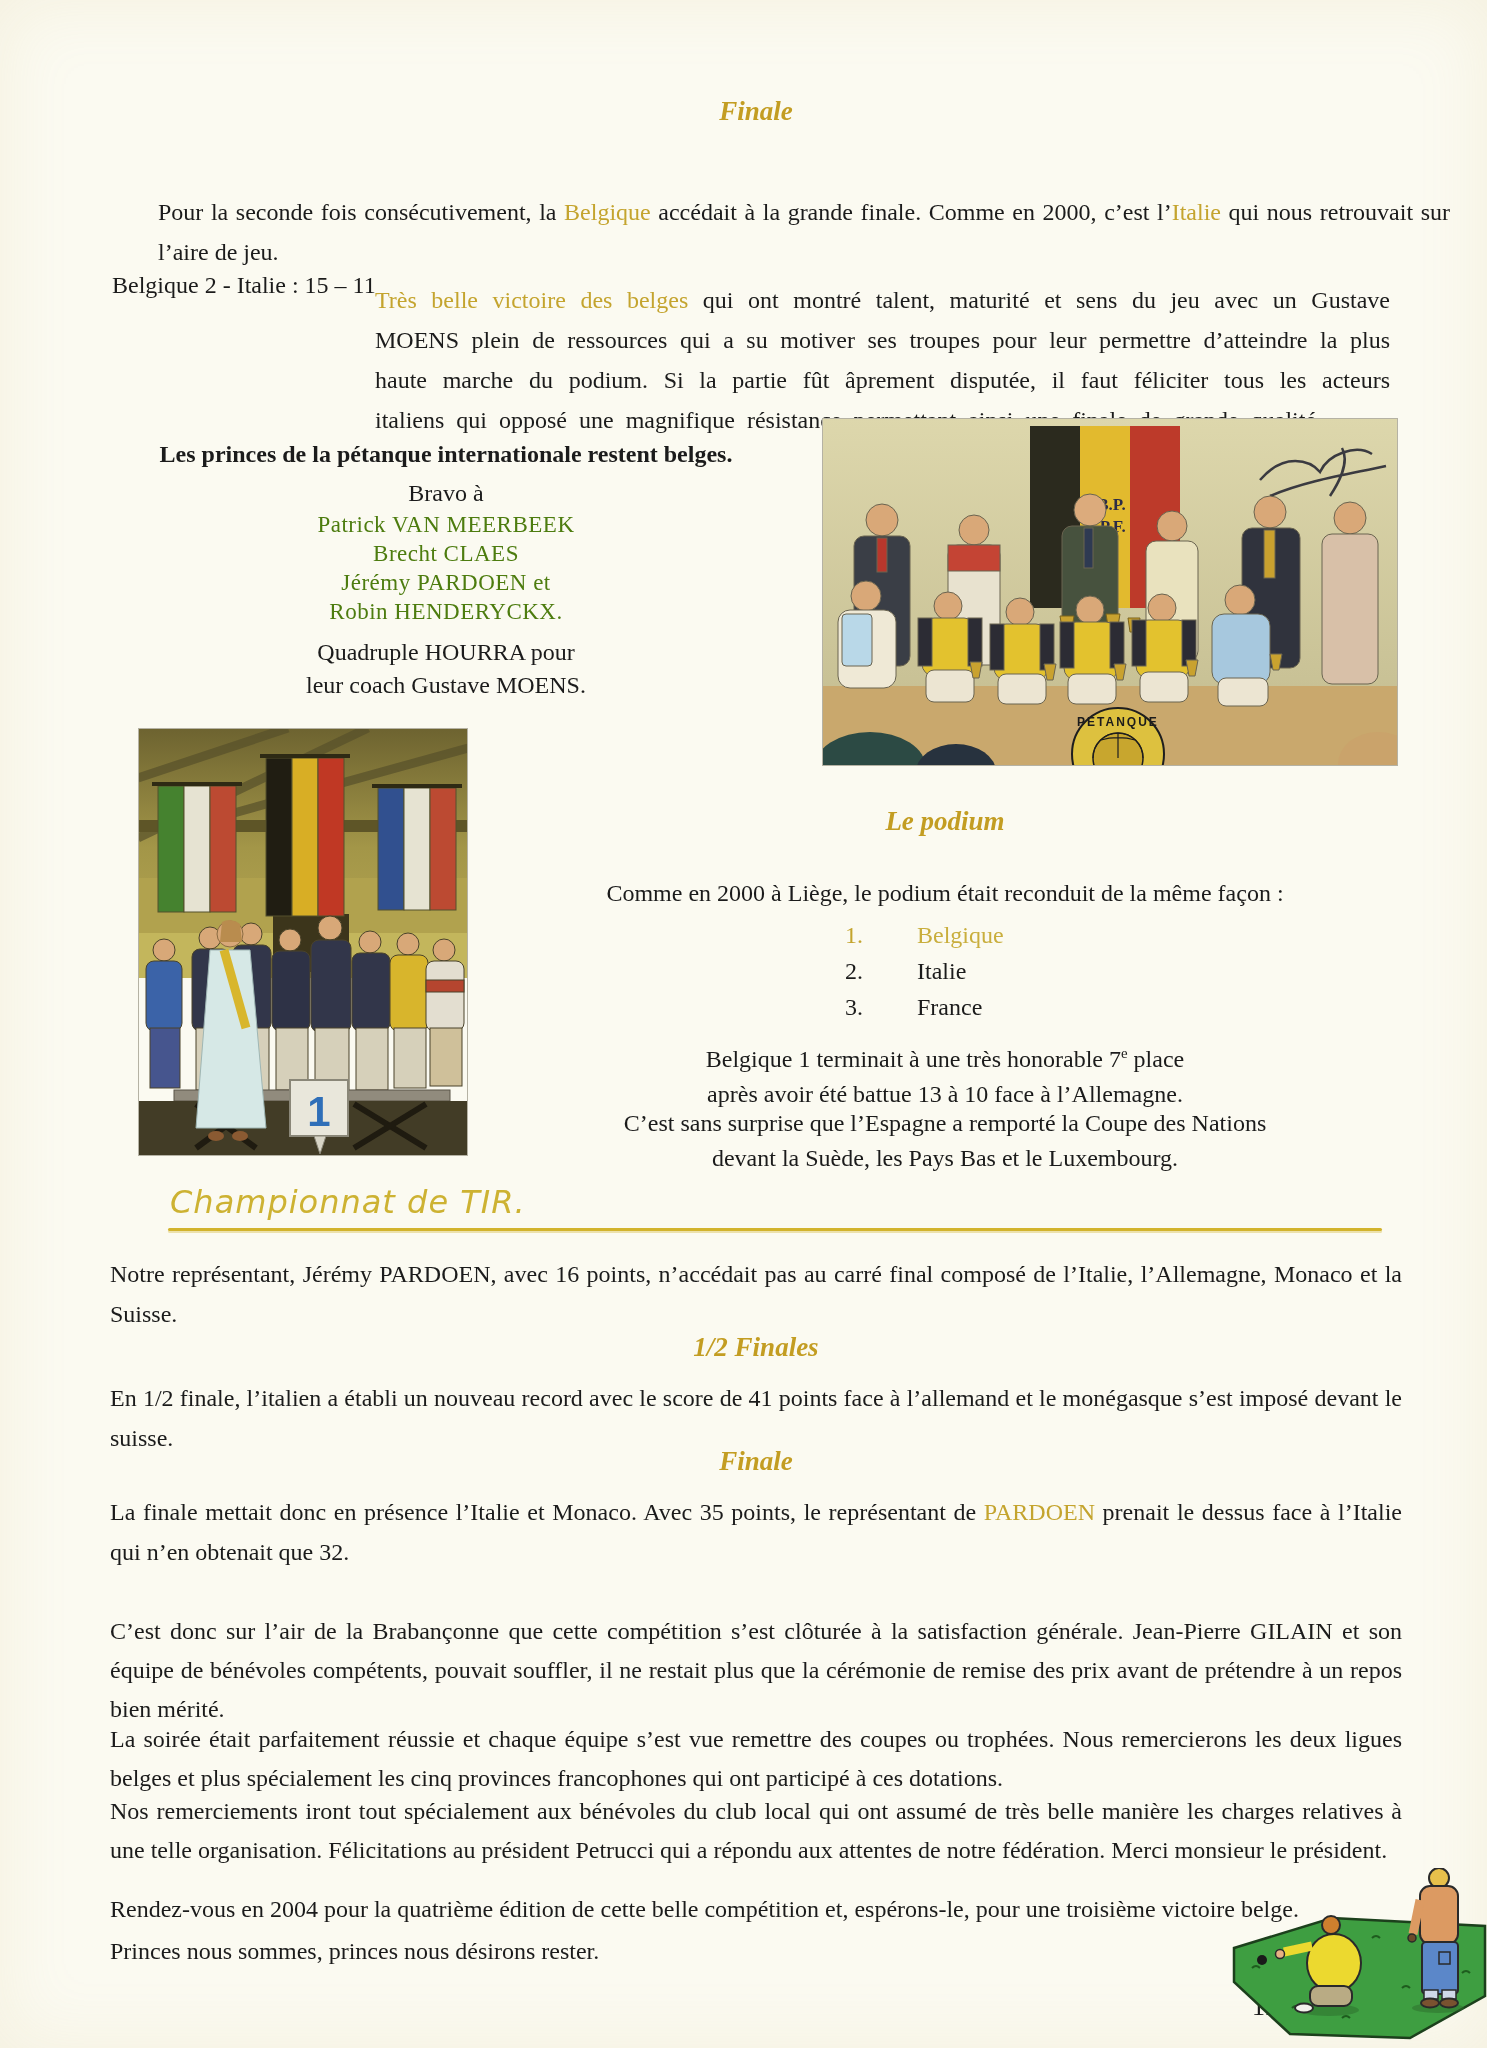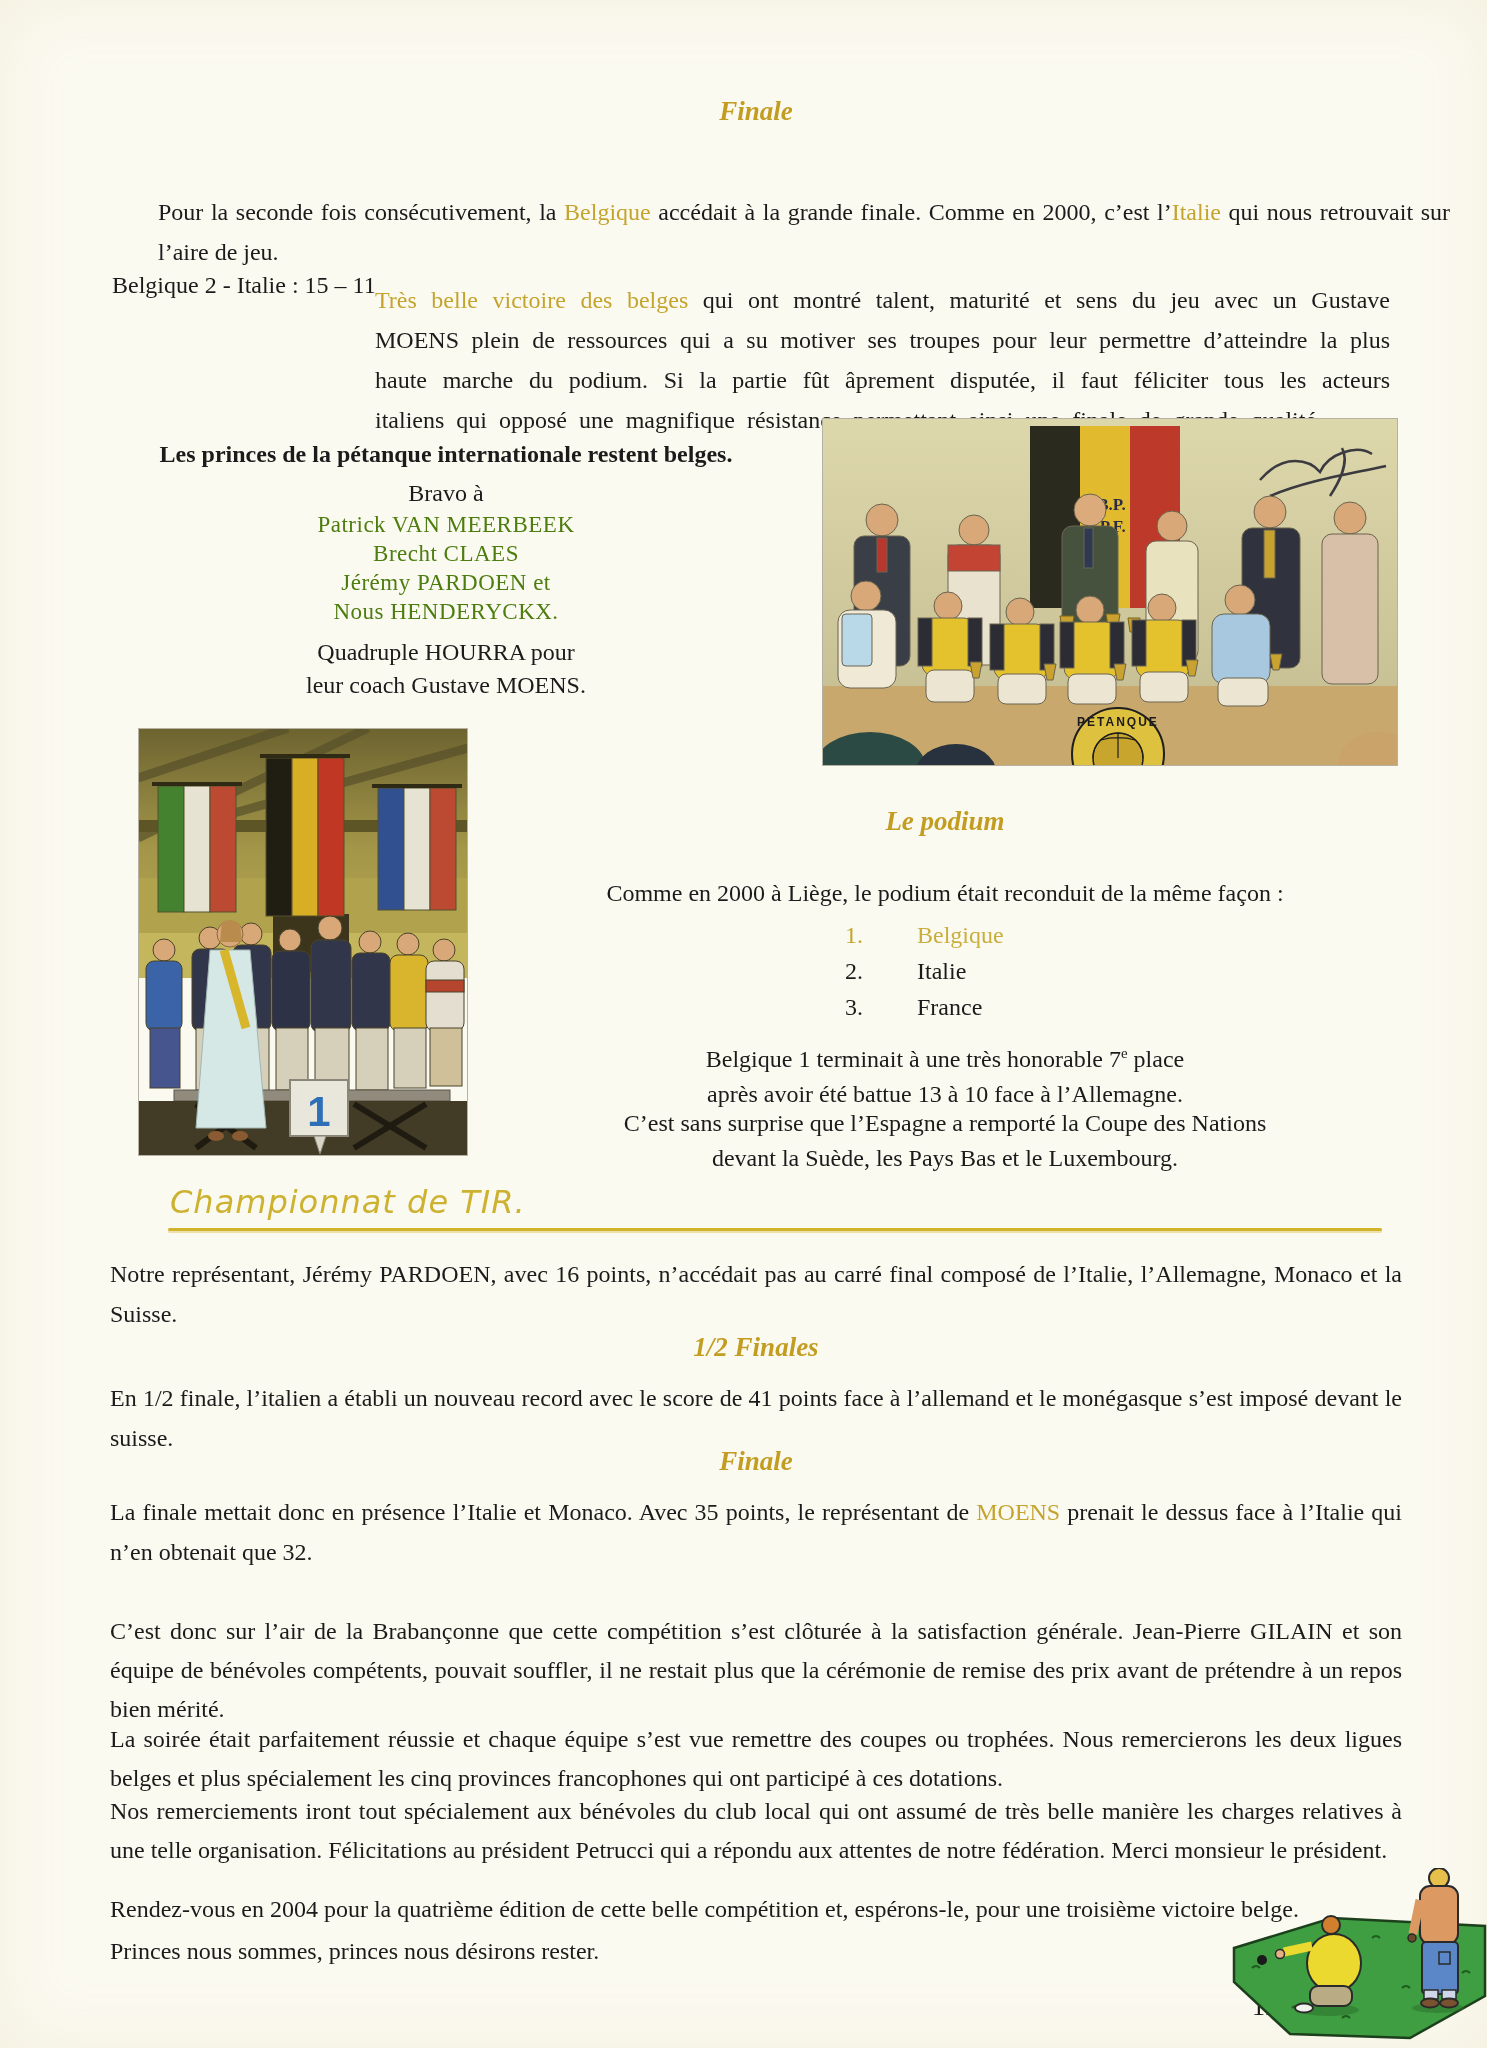--- a/index.html
+++ b/index.html
@@ -38,21 +38,21 @@
   <div class="abs jpar" style="left:375px;top:272px;width:1015px;word-spacing:6px;margin-top:8px;">
     <span class="gold">Très belle victoire des belges</span><span> qui ont montré talent, maturité et sens du jeu avec un Gustave MOENS plein de ressources qui a su motiver ses troupes pour leur permettre d’atteindre la plus haute marche du podium. Si la partie fût âprement disputée, il faut féliciter tous les acteurs italiens qui opposé une magnifique résistance permettant ainsi une finale de grande qualité.</span>
   </div>
 
   <div class="abs cpar" style="left:112px;top:437px;width:668px;font-weight:bold;">Les princes de la pétanque internationale restent belges.</div>
   <div class="abs cpar" style="left:112px;top:476px;width:668px;">Bravo à</div>
   <div class="abs names" style="left:112px;top:510px;width:668px;">
     <div>Patrick VAN MEERBEEK</div>
     <div>Brecht CLAES</div>
     <div>Jérémy PARDOEN et</div>
-    <div>Nous HENDERYCKX.</div>
+    <div>Robin HENDERYCKX.</div>
   </div>
   <div class="abs cpar" style="left:112px;top:636px;width:668px;line-height:33px;">
     <div>Quadruple HOURRA pour</div>
     <div>leur coach Gustave MOENS.</div>
   </div>
 
   <svg class="abs" style="left:822px;top:418px;" width="576" height="348" viewBox="0 0 576 348">
     <defs>
       <linearGradient id="wallg" x1="0" y1="0" x2="0" y2="1">
         <stop offset="0" stop-color="#ddd7ac"></stop>
@@ -259,21 +259,21 @@
   <div class="abs tir-h" style="left:170px;top:1183px;">Championnat de TIR.</div>
   <div class="abs rule" style="left:168px;top:1228px;width:1214px;"></div>
 
   <div class="abs jpar" style="left:110px;top:1254px;width:1292px;">Notre représentant, Jérémy PARDOEN, avec 16 points, n’accédait pas au carré final composé de l’Italie, l’Allemagne, Monaco et la Suisse.</div>
 
   <div class="abs h-gold" style="left:110px;top:1332px;width:1292px;">1/2 Finales</div>
   <div class="abs jpar" style="left:110px;top:1378px;width:1292px;">En 1/2 finale, l’italien a établi un nouveau record avec le score de 41 points face à l’allemand et le monégasque s’est imposé devant le suisse.</div>
 
   <div class="abs h-gold" style="left:110px;top:1446px;width:1292px;">Finale</div>
   <div class="abs jpar" style="left:110px;top:1492px;width:1292px;">
-    <span>La finale mettait donc en présence l’Italie et Monaco. Avec 35 points, le représentant de </span><span class="gold">MOENS</span><span> prenait le dessus face à l’Italie qui n’en obtenait que 32.</span>
+    <span>La finale mettait donc en présence l’Italie et Monaco. Avec 35 points, le représentant de </span><span class="gold">PARDOEN</span><span> prenait le dessus face à l’Italie qui n’en obtenait que 32.</span>
   </div>
 
   <div class="abs jpar" style="left:110px;top:1612px;width:1292px;line-height:39px;">C’est donc sur l’air de la Brabançonne que cette compétition s’est clôturée à la satisfaction générale. Jean-Pierre GILAIN et son équipe de bénévoles compétents, pouvait souffler, il ne restait plus que la cérémonie de remise des prix avant de prétendre à un repos bien mérité.</div>
   <div class="abs jpar" style="left:110px;top:1720px;width:1292px;line-height:39px;">La soirée était parfaitement réussie et chaque équipe s’est vue remettre des coupes ou trophées. Nous remercierons les deux ligues belges et plus spécialement les cinq provinces francophones qui ont participé à ces dotations.</div>
   <div class="abs jpar" style="left:110px;top:1792px;width:1292px;line-height:39px;">Nos remerciements iront tout spécialement aux bénévoles du club local qui ont assumé de très belle manière les charges relatives à une telle organisation.  Félicitations au président Petrucci qui a répondu aux attentes de notre fédération. Merci monsieur le président.</div>
   <div class="abs" style="left:110px;top:1896px;font-size:24px;white-space:nowrap;">Rendez-vous en 2004 pour la quatrième édition de cette belle compétition et, espérons-le, pour une troisième victoire belge.</div>
   <div class="abs" style="left:110px;top:1938px;font-size:24px;white-space:nowrap;">Princes nous sommes, princes nous désirons rester.</div>
 
   <div class="abs pagenum" style="left:1252px;top:1992px;">11</div>
 

